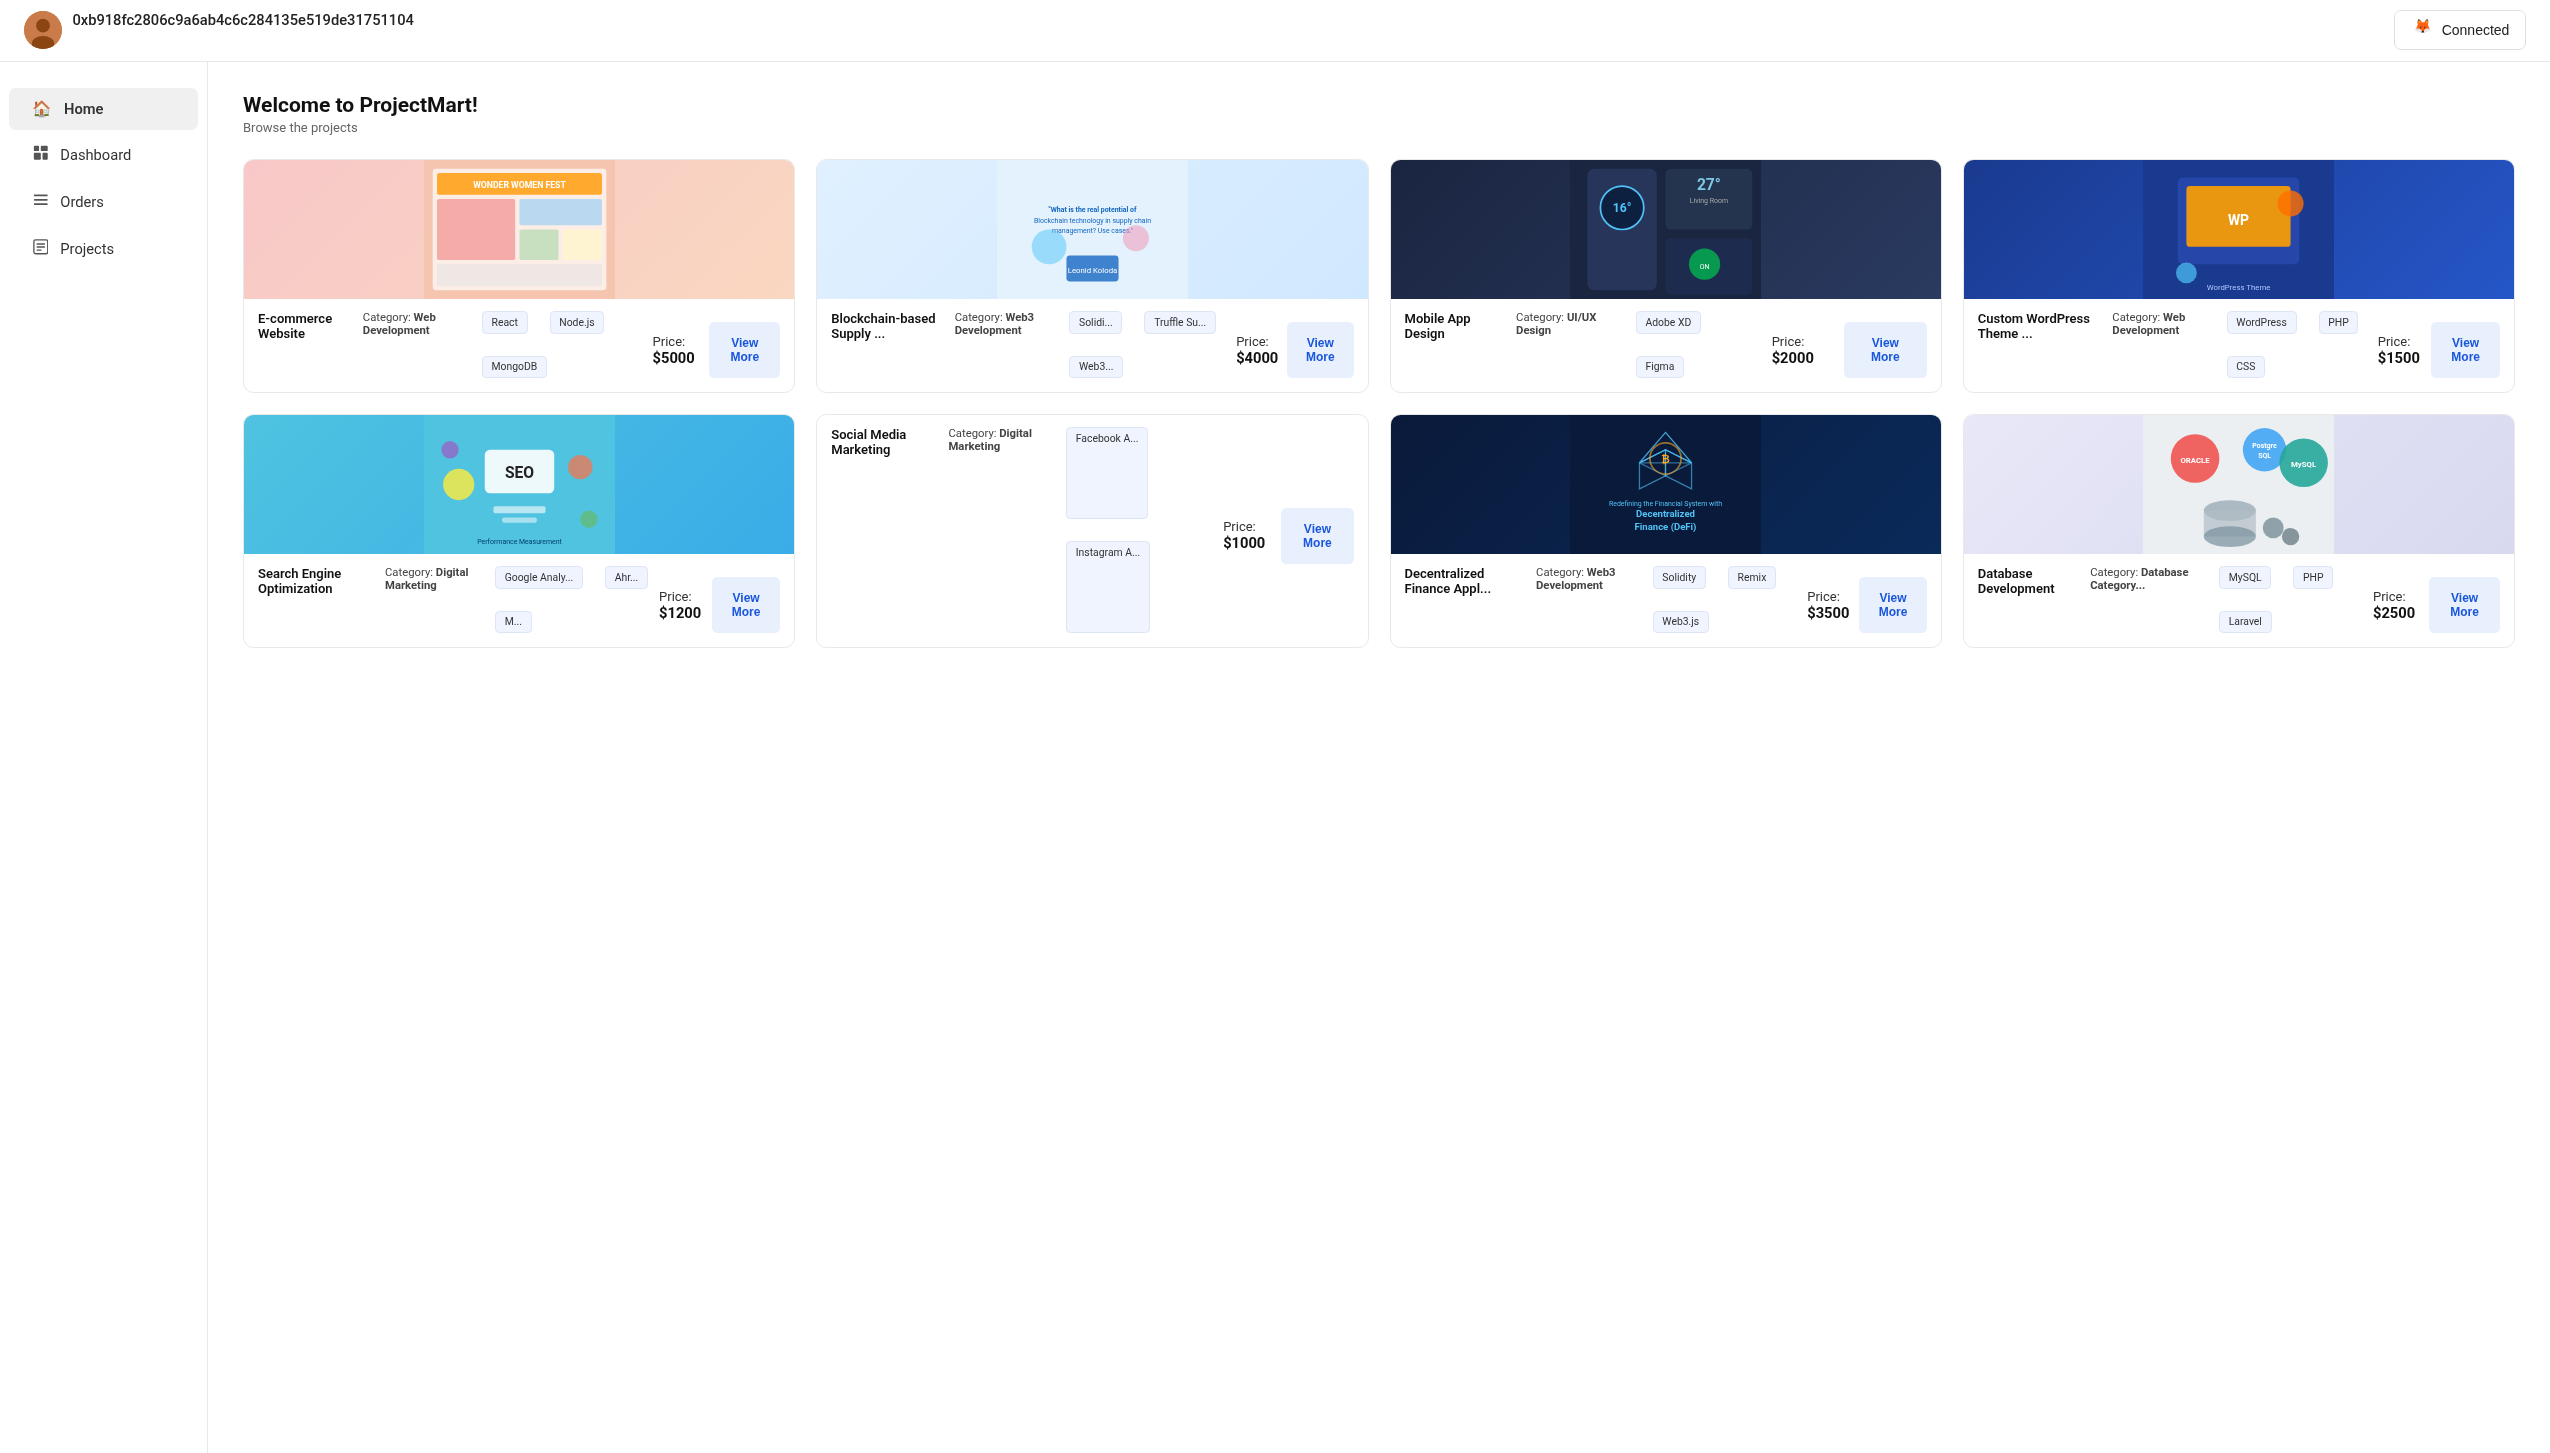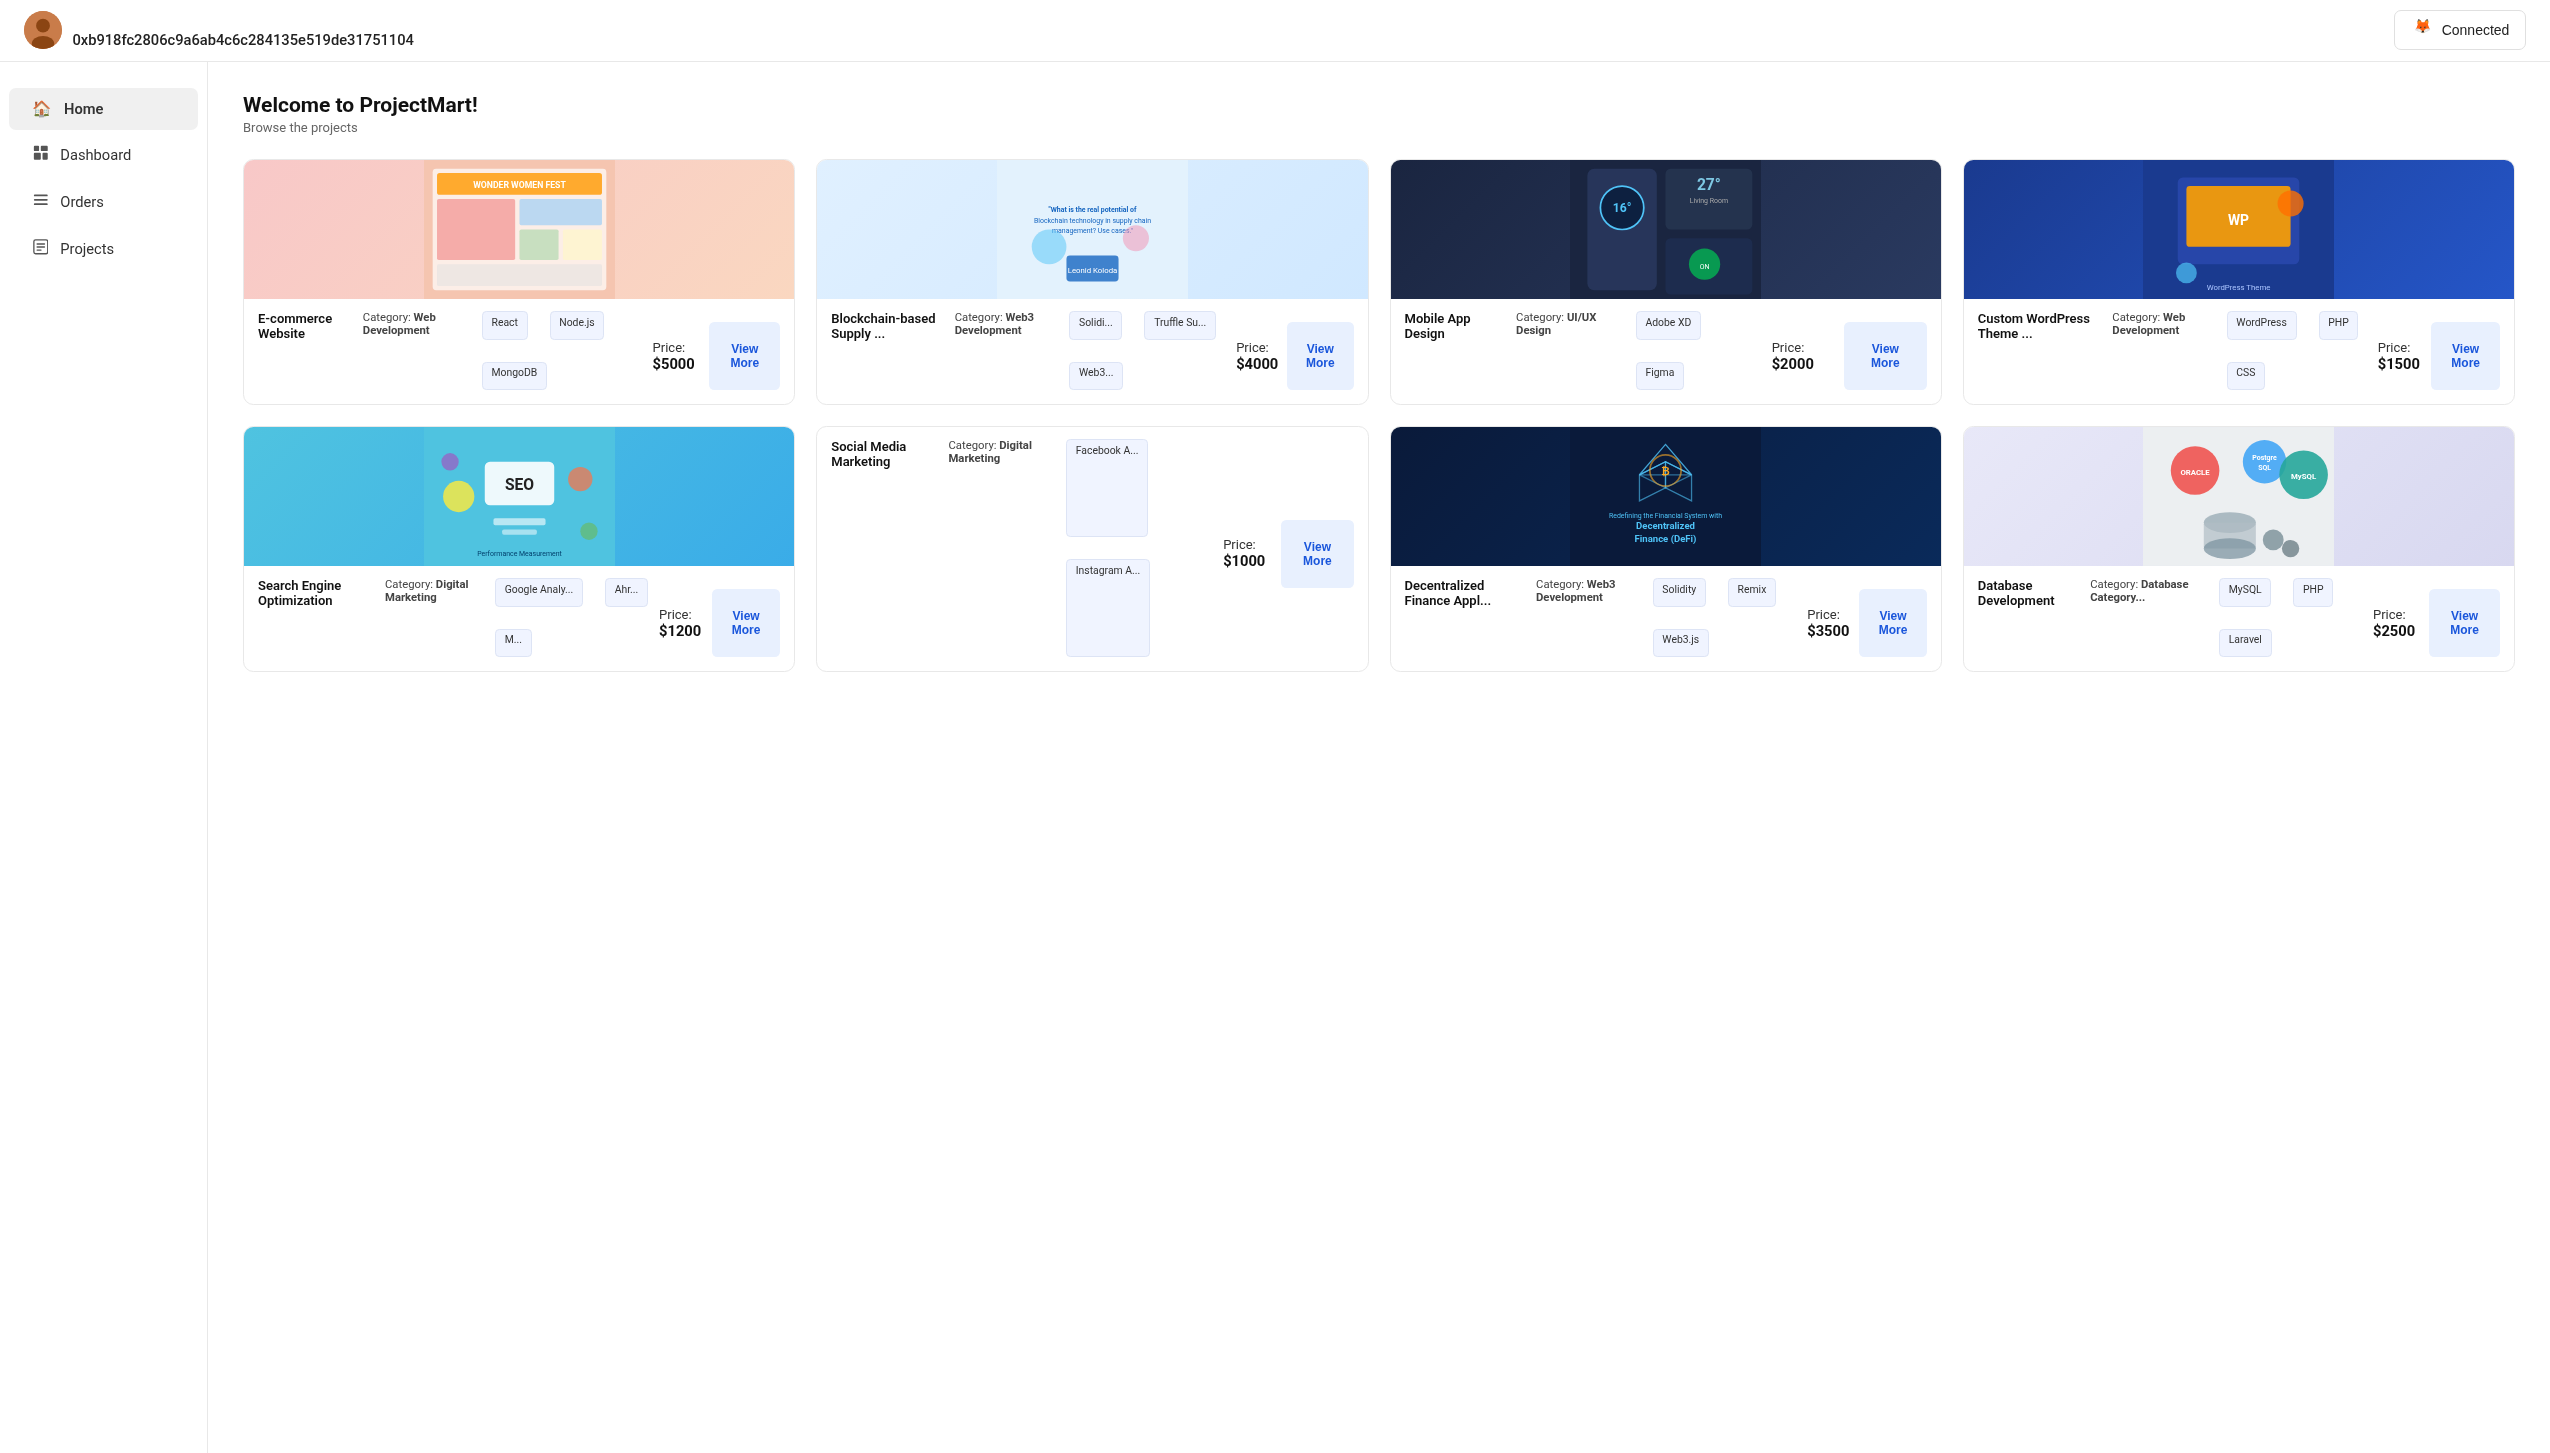--- a/index.html
+++ b/index.html
@@ -10,21 +10,21 @@
       display: flex;
       align-items: center;
       justify-content: space-between;
       padding: 10.4px 24px;
       border-bottom: 0.9px solid #e8e8e8;
       background: #fff;
       min-height: 56px;
     }
     .header-left {
       display: flex;
-      align-items: flex-end;
+      align-items: flex-start;
       gap: 10.4px;
     }
     .avatar {
       width: 38px;
       height: 38px;
       border-radius: 50%;
       background: #c97c4a;
       overflow: hidden;
       display: flex;
       align-items: center;
@@ -174,21 +174,21 @@
     .price-text strong {
       font-size: 14.7px;
       font-weight: 700;
       color: #111;
     }
     .view-more-btn {
       background: #e8f0fe;
       color: #1a56db;
       border: none;
       border-radius: 5.2px;
-      padding: 20px 14px;
+      padding: 14px 14px;
       font-size: 12px;
       font-weight: 600;
       cursor: pointer;
       transition: background 0.15s;
     }
 
     
     .img-ecommerce { background: linear-gradient(135deg, #f8c8c8 0%, #fad7c0 100%); }
     .img-blockchain { background: linear-gradient(135deg, #e0f0ff 0%, #d0e8ff 100%); }
     .img-mobile { background: linear-gradient(135deg, #1a2540 0%, #2a3a60 100%); }

